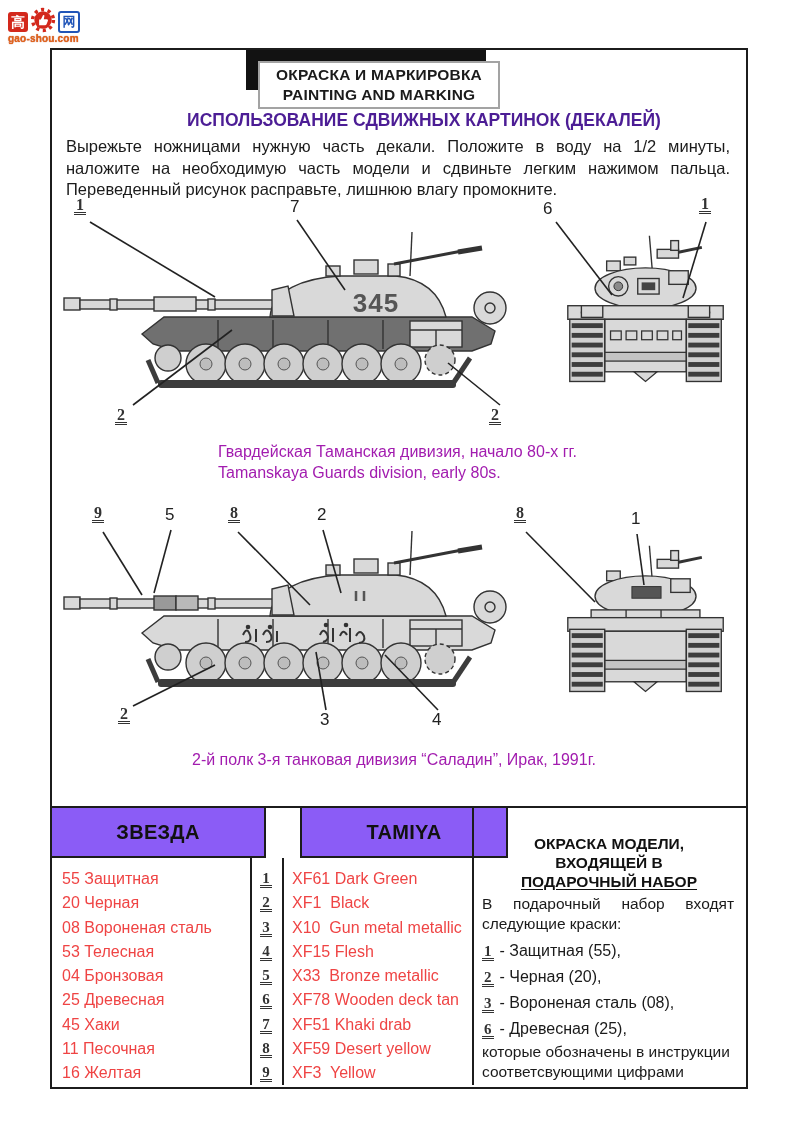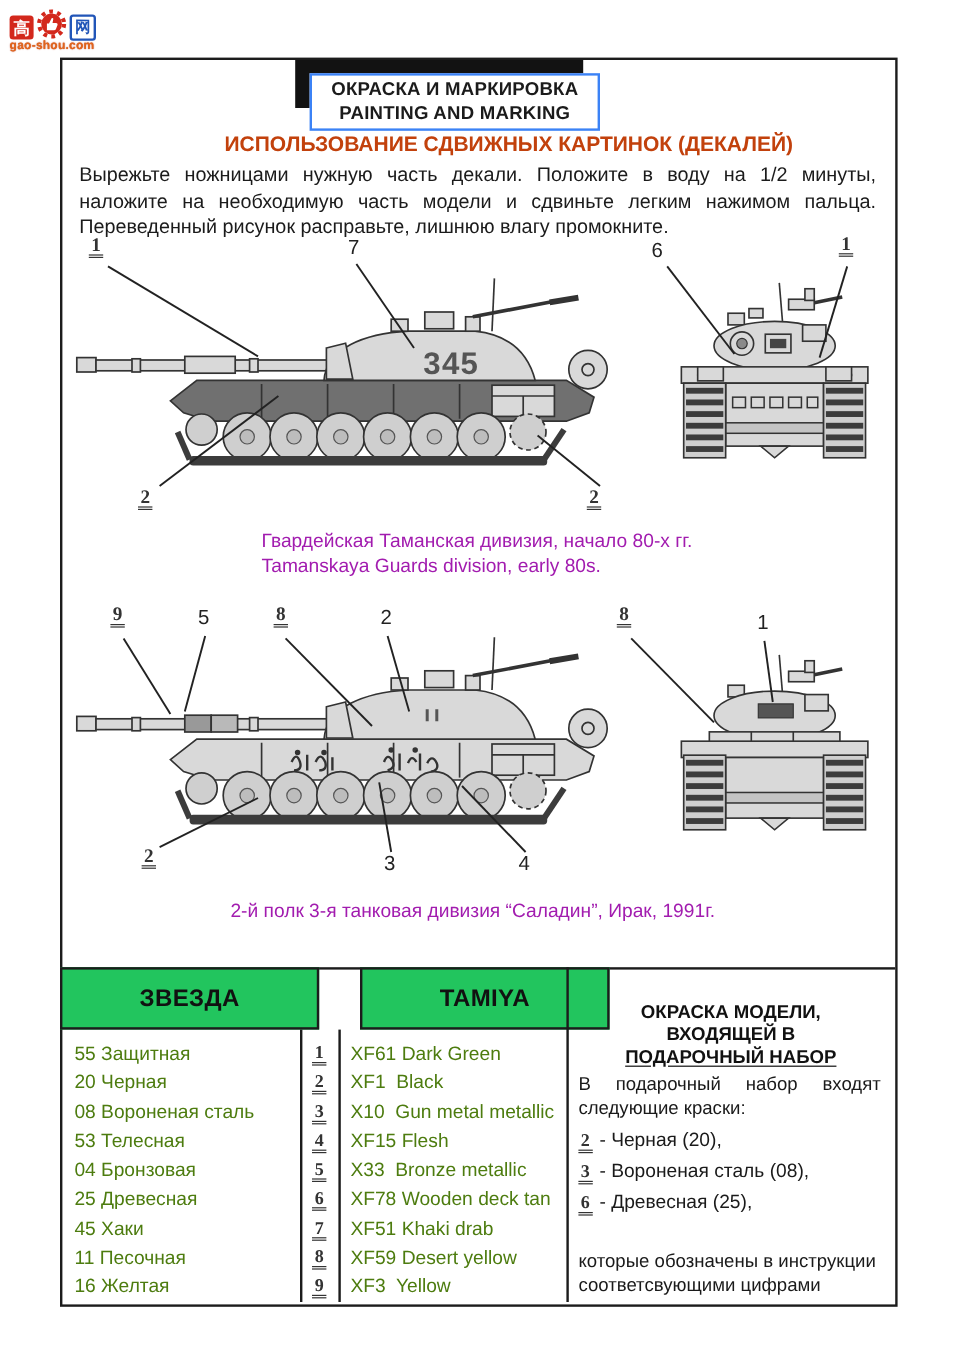--- a/index.html
+++ b/index.html
@@ -14,48 +14,48 @@
   .wm-wang{width:18px;height:18px;background:#fff;border:2px solid #2155b8;color:#2155b8;border-radius:3px;
           font:700 13px/18px "Liberation Sans",sans-serif;text-align:center;}
   .wm-domain{left:8px;top:33px;font:700 10px "Liberation Sans",sans-serif;color:#e2651b;
           text-shadow:0 0 1px #b23310;letter-spacing:.2px;}
 
   
   .page-border{left:50px;top:48px;width:694px;height:1037px;border:2px solid #1c1c1c;}
 
   
   .hdr-shadow{left:246px;top:50px;width:240px;height:40px;background:#121212;}
-  .hdr-box{left:258px;top:61px;width:238px;height:44px;background:#fff;border:2px solid #3b82f6;
+  .hdr-box{left:258px;top:61px;width:238px;height:44px;background:#fff;border:2px solid #a3a3a3;
            display:flex;flex-direction:column;justify-content:center;align-items:center;}
   .hdr-box div{font:700 15.5px/20px "Liberation Sans",sans-serif;letter-spacing:.2px;color:#1b1b1b;}
 
   .section-title{left:50px;top:110px;width:748px;text-align:center;
-                 font:700 17.5px "Liberation Sans",sans-serif;color:#c2410c;}
+                 font:700 17.5px "Liberation Sans",sans-serif;color:#4c1d95;}
   .instructions{left:66px;top:136px;width:664px;text-align:justify;
                 font:400 16.5px/21.5px "Liberation Sans",sans-serif;color:#1b1b1b;}
 
   
   .co-plain{font:400 17px "Liberation Sans",sans-serif;color:#222;}
   .co-paint{font:700 16px "Liberation Serif",serif;color:#333;
             border-bottom:3px double #333;line-height:15px;padding:0 2px;}
 
   .caption{font:400 16px/20.5px "Liberation Sans",sans-serif;color:#a21caf;}
 
   
   svg .ln{stroke:#333;stroke-width:1.4;fill:none;}
   svg .body{fill:#d9d9d9;stroke:#333;stroke-width:1.4;}
   svg .wheel{fill:#cfcfcf;stroke:#333;stroke-width:1.4;}
   svg .dark{fill:#3c3c3c;stroke:none;}
 
   
   .tline{background:#1c1c1c;}
-  .hcell{border:2px solid #1c1c1c;background:#22c55e;display:flex;align-items:center;justify-content:center;
+  .hcell{border:2px solid #1c1c1c;background:#8b5cf6;display:flex;align-items:center;justify-content:center;
          font:700 20px "Liberation Sans",sans-serif;color:#111;letter-spacing:.3px;}
   .vline{border-left:2px solid #1c1c1c;}
-  .tlist div{height:24.3px;font:400 16px/24.3px "Liberation Sans",sans-serif;color:#4d7c0f;white-space:pre;}
+  .tlist div{height:24.3px;font:400 16px/24.3px "Liberation Sans",sans-serif;color:#ef4444;white-space:pre;}
   .nlist div{height:24.3px;text-align:center;}
   .nlist span{display:inline-block;font:700 15px "Liberation Serif",serif;color:#333;
               border-bottom:3px double #333;line-height:14px;margin-top:4px;padding:0 2px;}
 
   
   .gift-title{left:480px;top:834px;width:258px;text-align:center;
               font:700 15.5px/19px "Liberation Sans",sans-serif;color:#111;}
   .gift-title .u{text-decoration:underline;text-underline-offset:2px;}
   .gift-intro{left:482px;top:894px;width:252px;text-align:justify;
               font:400 15.5px/20px "Liberation Sans",sans-serif;}
@@ -392,20 +392,23 @@
   </div>
 
   <div class="abs gift-title">
     <div>ОКРАСКА МОДЕЛИ,</div>
     <div>ВХОДЯЩЕЙ В</div>
     <div class="u">ПОДАРОЧНЫЙ НАБОР</div>
   </div>
   <div class="abs gift-intro">В подарочный набор входят следующие краски:</div>
   <div class="abs gift-items">
     <div class="gi">
+      <span class="n">1</span><span>- Защитная (55),</span>
+    </div>
+    <div class="gi">
       <span class="n">2</span><span>- Черная (20),</span>
     </div>
     <div class="gi">
       <span class="n">3</span><span>- Вороненая сталь (08),</span>
     </div>
     <div class="gi">
       <span class="n">6</span><span>- Древесная (25),</span>
     </div>
   </div>
   <div class="abs gift-footer">которые обозначены в инструкции соответсвующими цифрами</div>

